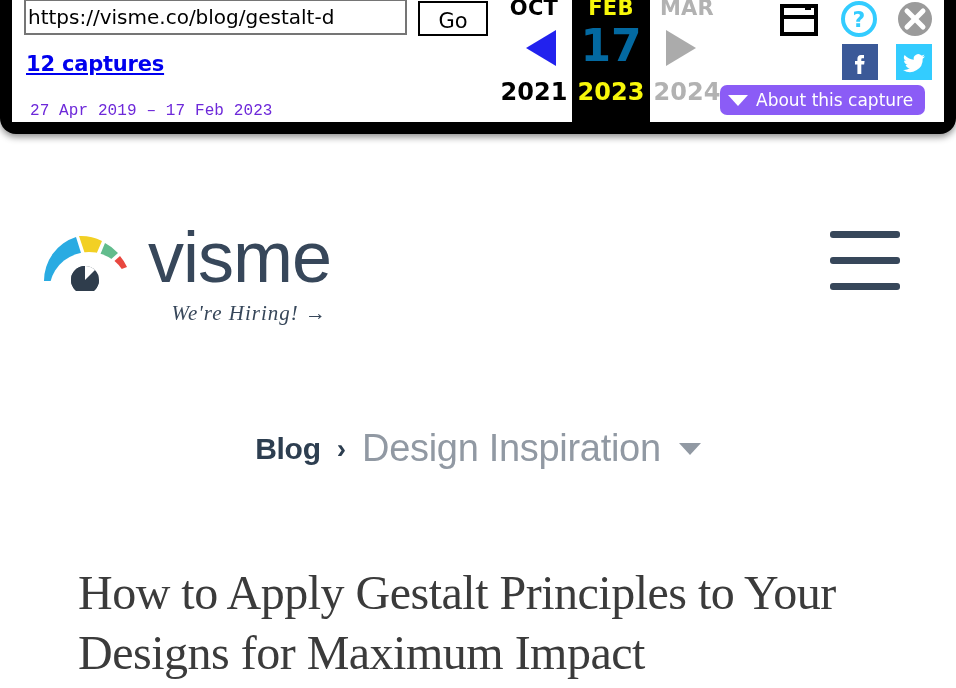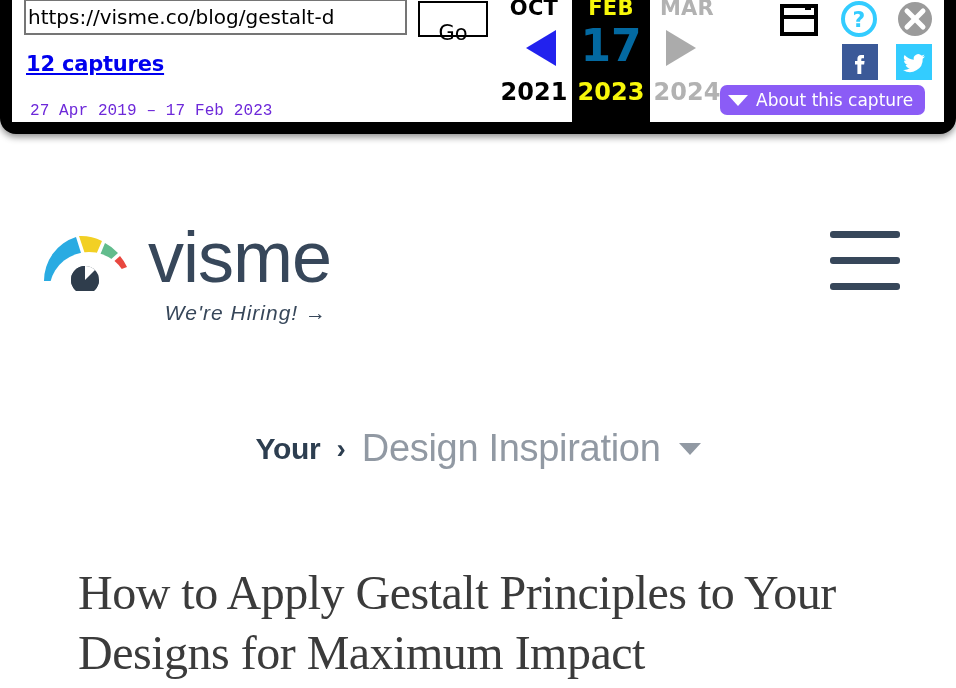--- a/index.html
+++ b/index.html
@@ -66,21 +66,21 @@
     height: 35px;
     box-sizing: border-box;
     border: 2px solid #000000;
     background: #ffffff;
     font-family: "DejaVu Sans", sans-serif;
     font-size: 21px;
     color: #000000;
     line-height: 29px;
     text-align: center;
     cursor: pointer;
-    padding: 16px;
+    padding: 4px;
   }
 
   .captures-link {
     position: absolute;
     left: 14px;
     top: 58px;
     font-family: "DejaVu Sans", sans-serif;
     font-size: 21px;
     font-weight: bold;
     color: #0000EE;
@@ -234,21 +234,21 @@
     font-family: "Liberation Sans", sans-serif;
     font-size: 72px;
     font-weight: 300;
     color: #37475A;
     letter-spacing: -1px;
     line-height: 72px;
   }
   #hiring-tag {
     margin-top: 6px;
     text-align: right;
-    font-family: Liberation Sans, sans-serif;
+    font-family: Liberation Serif, serif;
     font-style: italic;
     font-size: 21px;
     color: #37475A;
     letter-spacing: 1px;
     padding-right: 4px;
   }
 
   #hamburger-menu {
     position: absolute;
     right: 56px;
@@ -425,21 +425,21 @@
     </a>
 
     <div id="hamburger-menu">
       <div class="bar"></div>
       <div class="bar"></div>
       <div class="bar"></div>
     </div>
   </div>
 
   <div id="breadcrumb">
-    <span class="crumb-blog">Your</span>
+    <span class="crumb-blog">Blog</span>
     <span class="crumb-sep">›</span>
     <span class="crumb-category">Design Inspiration</span>
     <span class="crumb-caret"></span>
   </div>
 
   <h1 id="article-title">How to Apply Gestalt Principles to Your Designs for Maximum Impact</h1>
 
 </div>
 
 </body></html>

